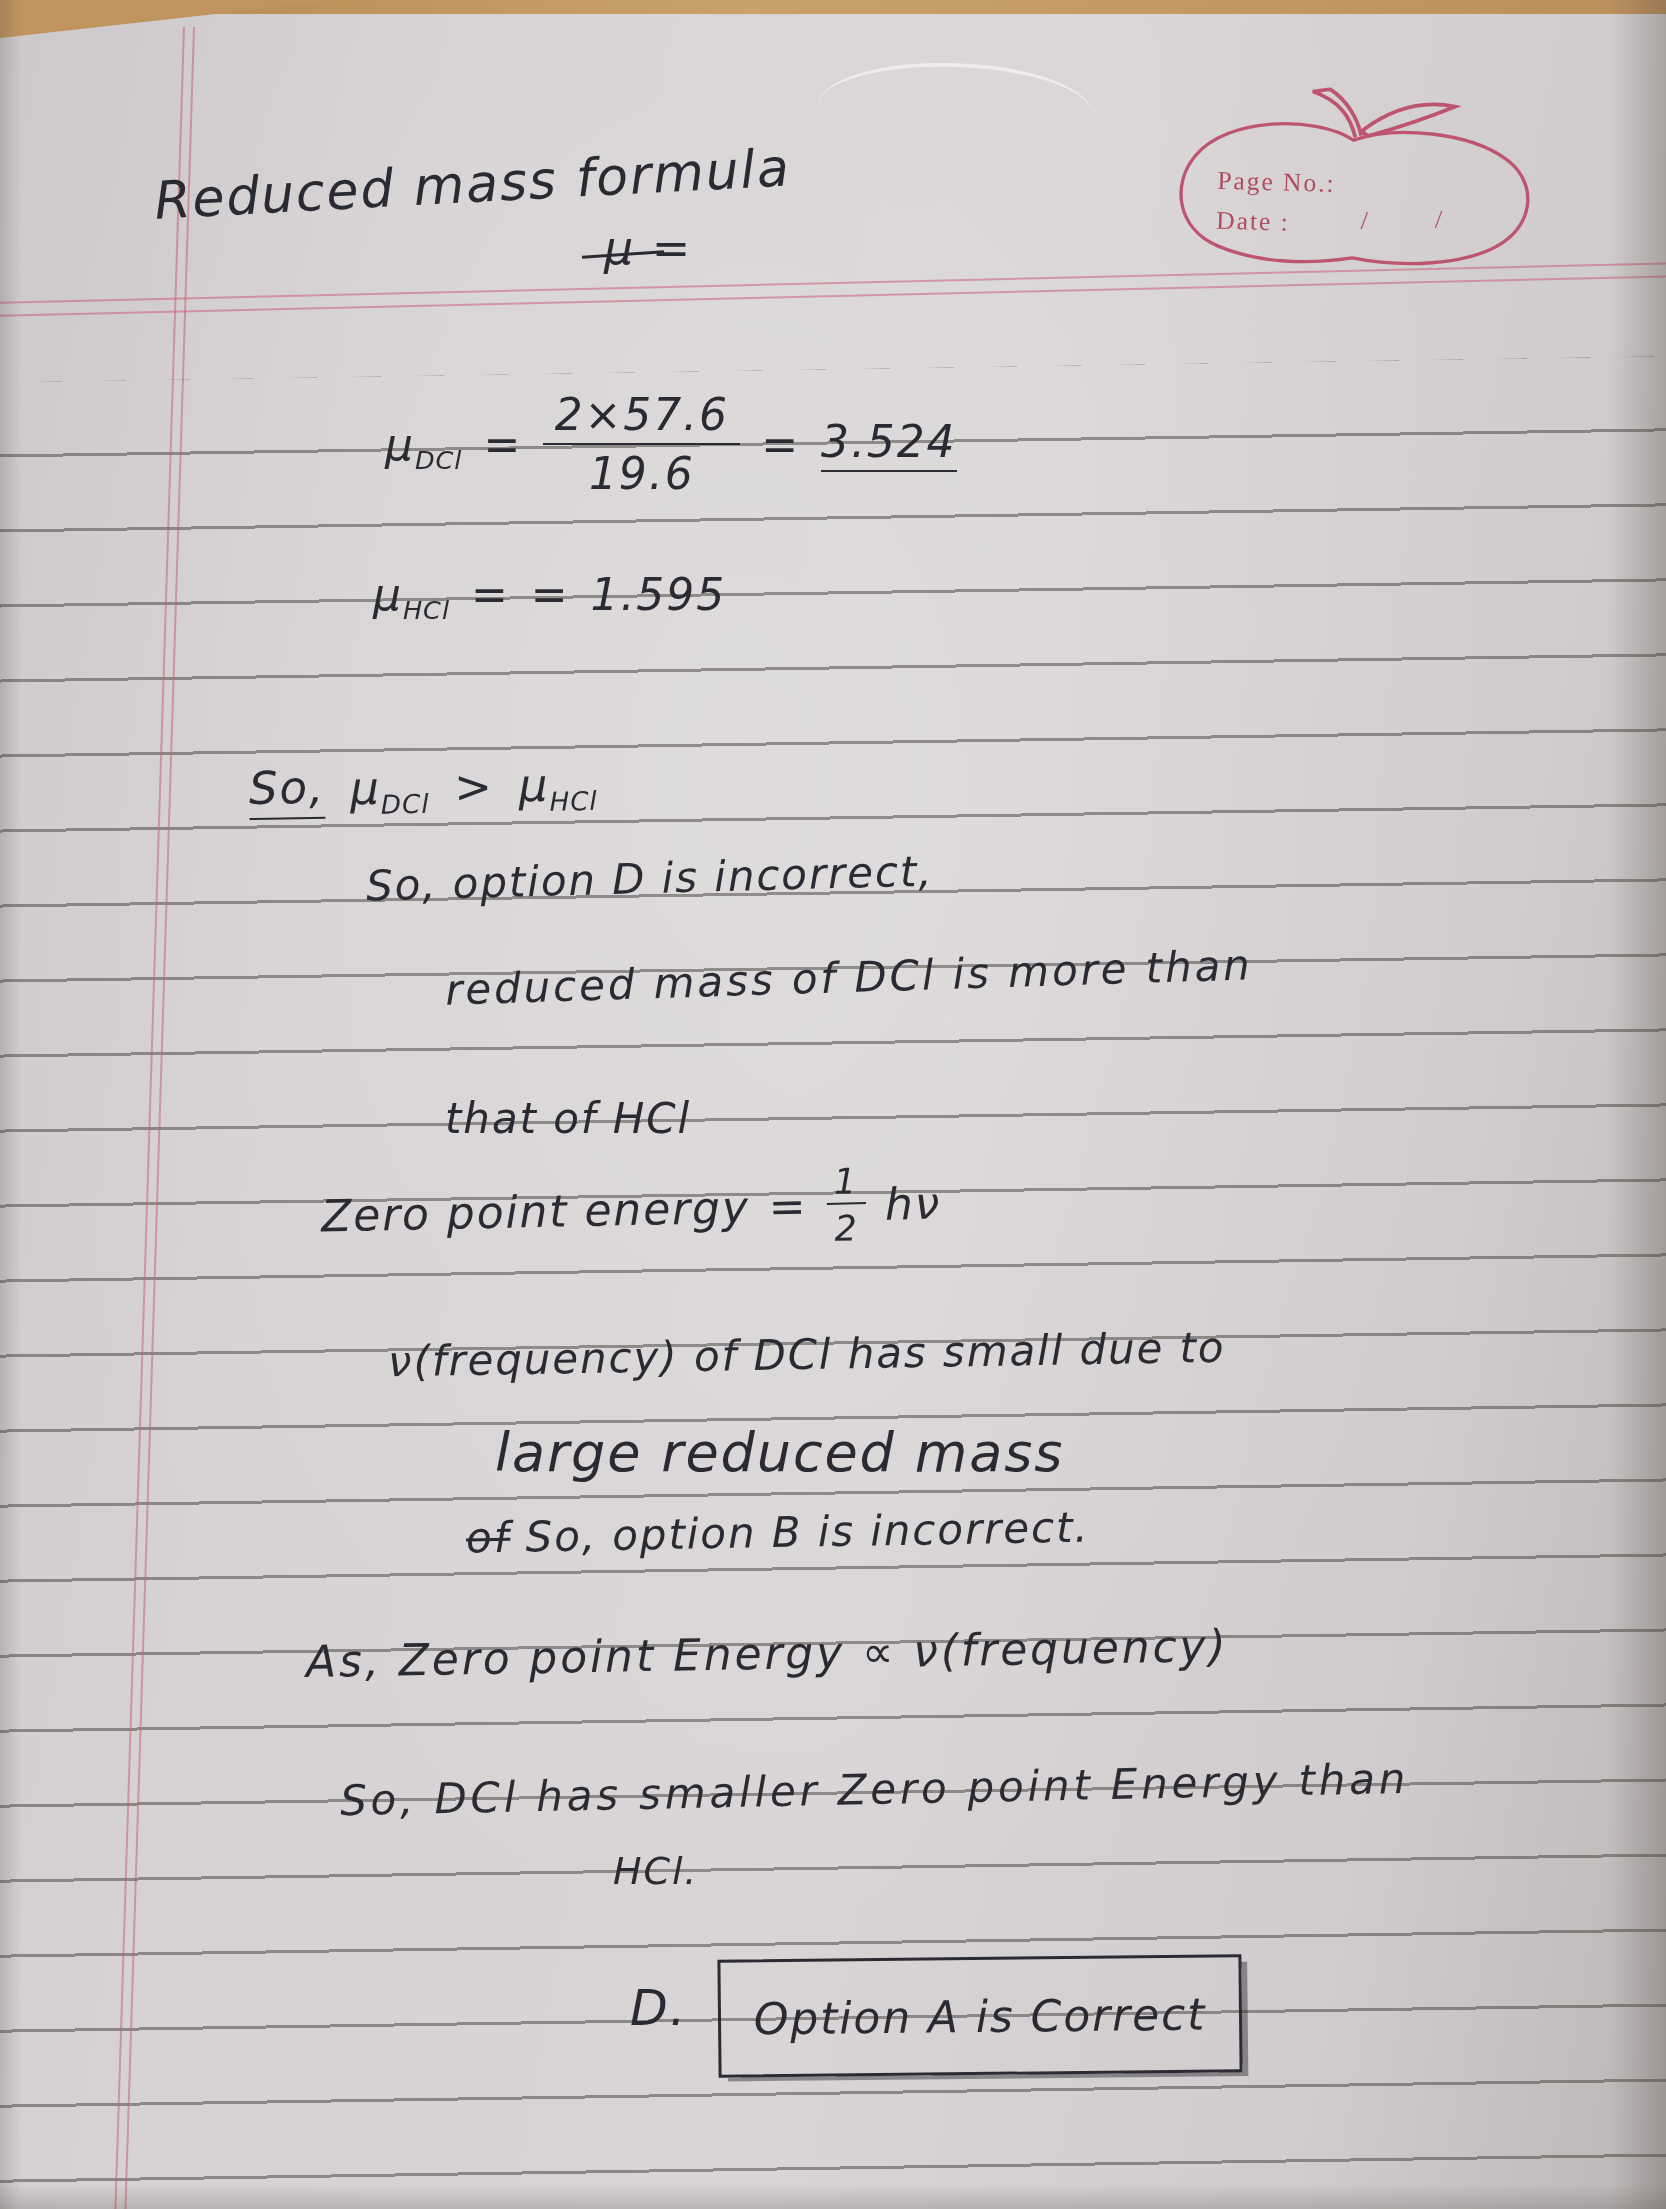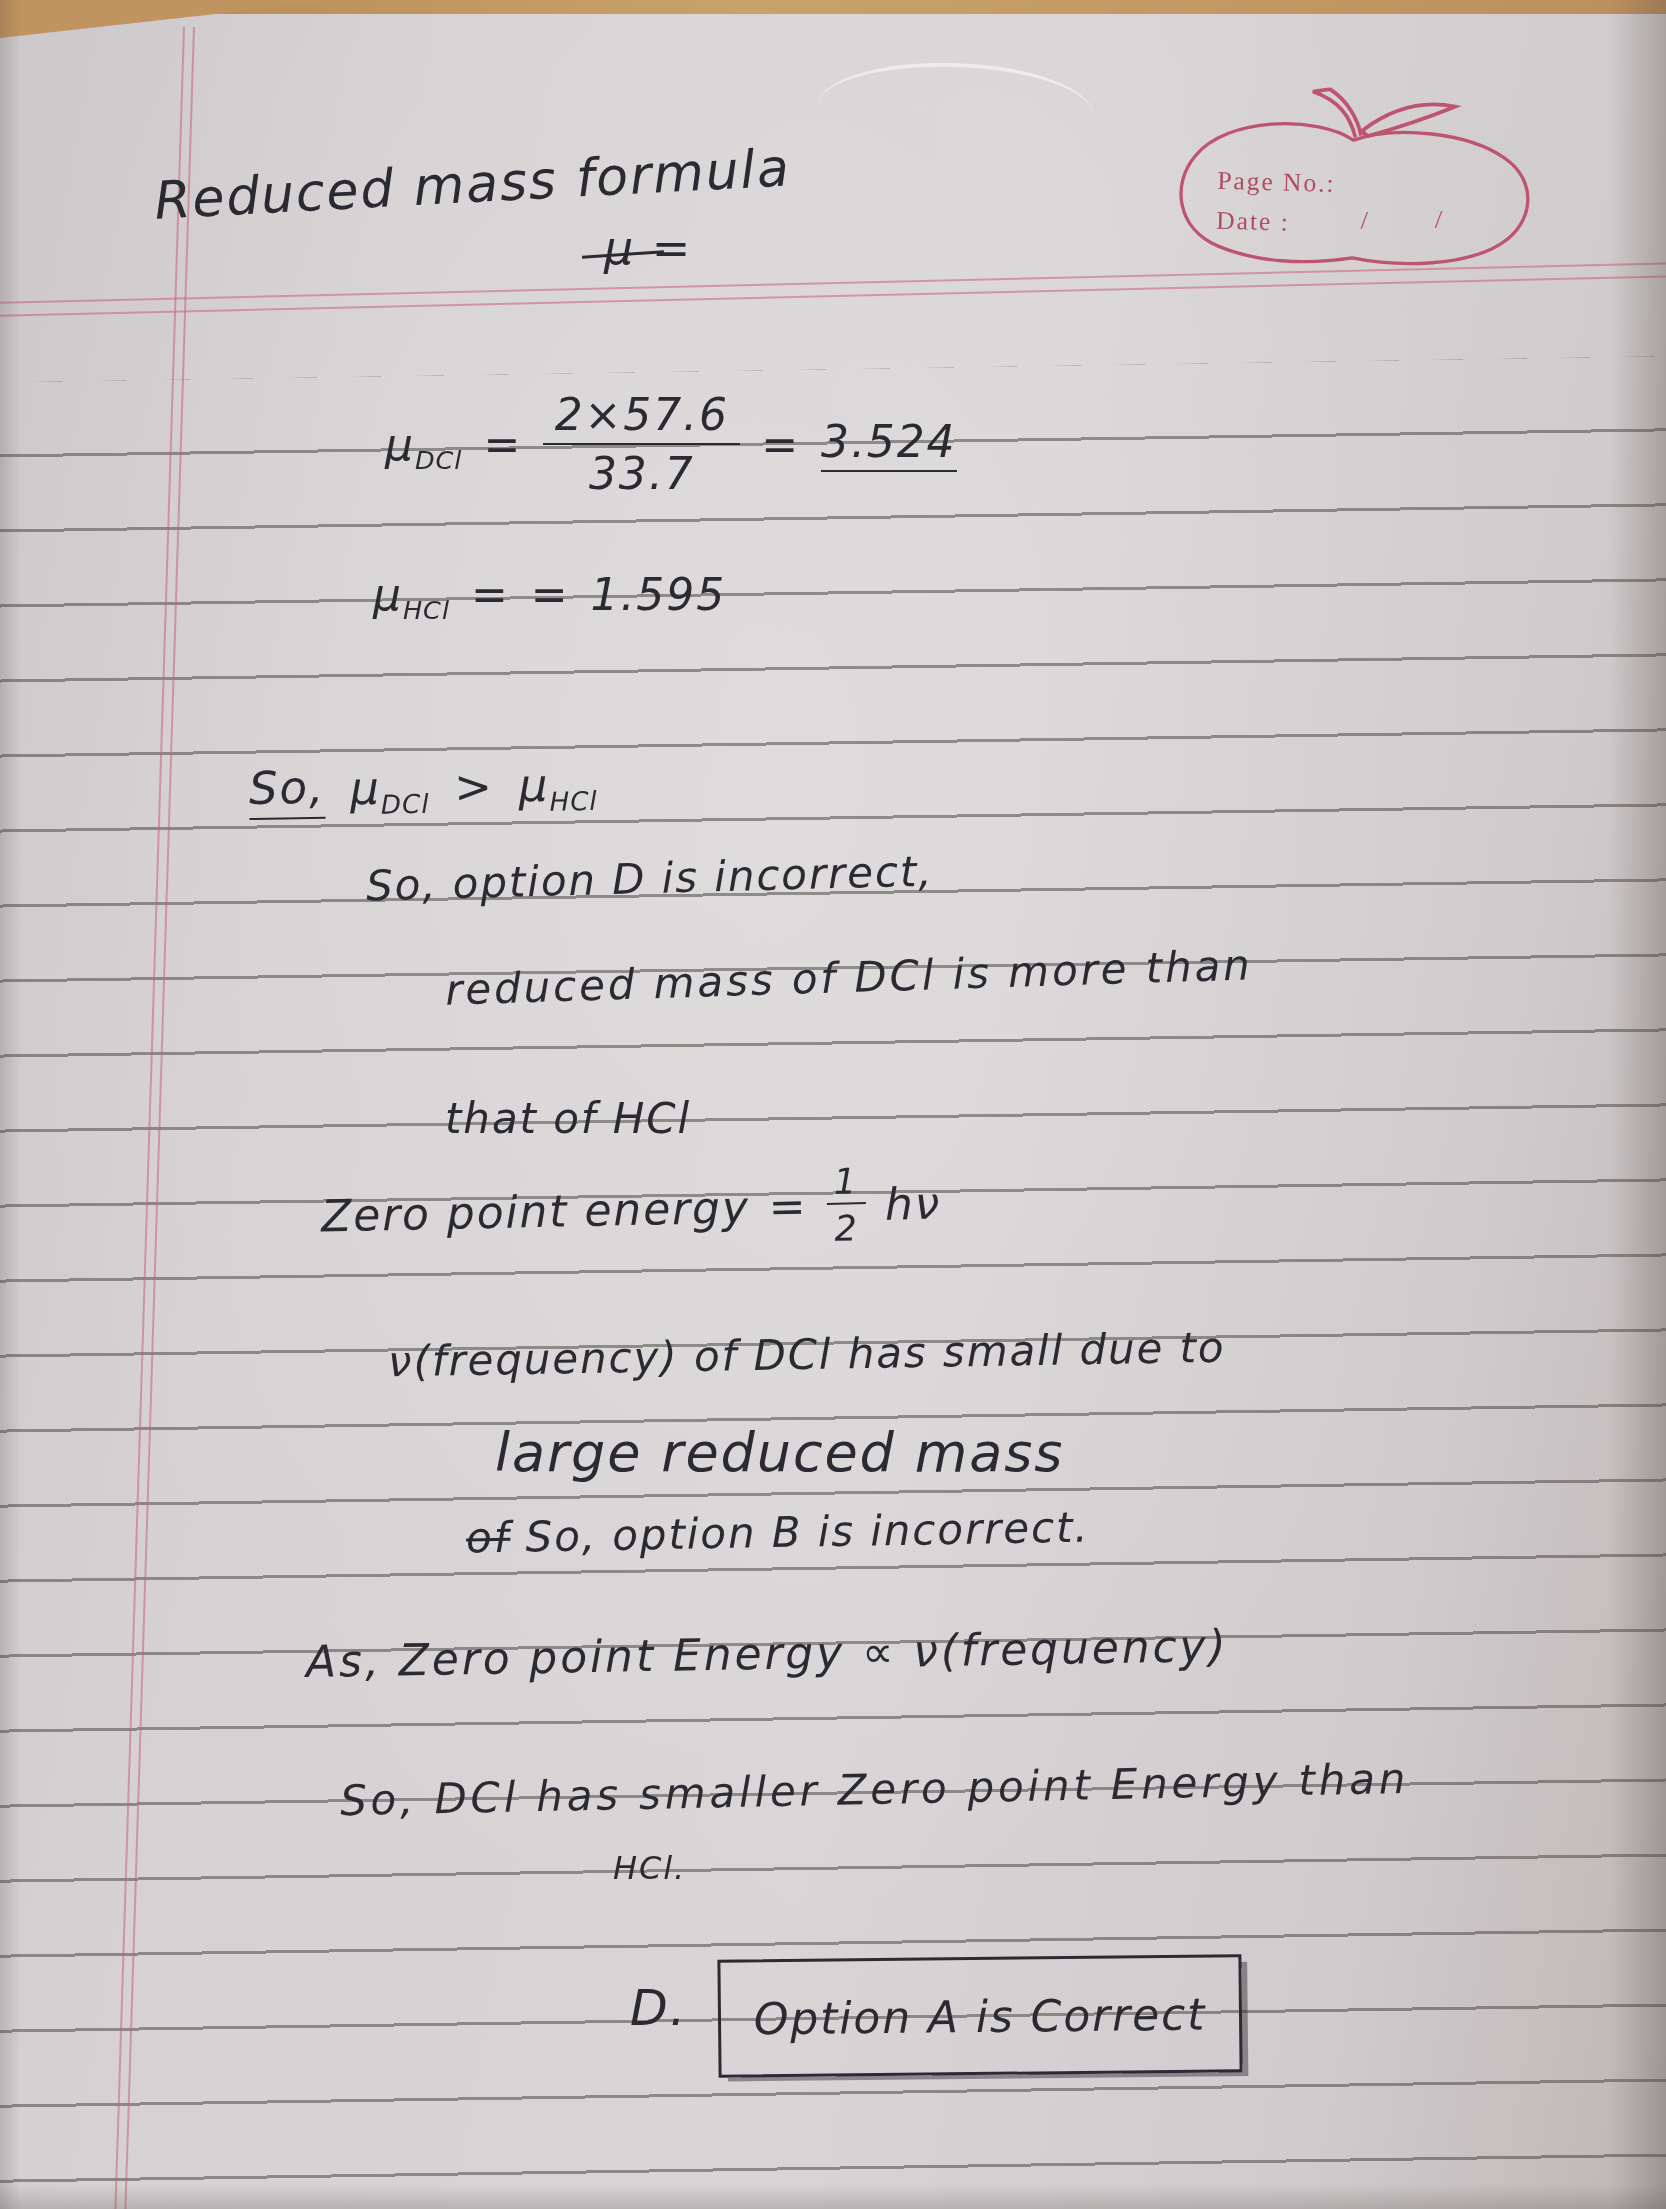--- a/index.html
+++ b/index.html
@@ -58,21 +58,21 @@
   .pos-compare{left:249px;top:759px;font-size:45px;gap:25px;transform:rotate(-1deg);}
   .pos-optd{left:366px;top:854px;font-size:42px;transform:rotate(-1.5deg);}
   .pos-reduced{left:445px;top:953px;font-size:42px;transform:rotate(-1.8deg);letter-spacing:2.9px;}
   .pos-that{left:445px;top:1094px;font-size:42px;}
   .pos-zpe{left:321px;top:1168px;font-size:44px;gap:19px;transform:rotate(-1.2deg);}
   .pos-freq{left:388px;top:1330px;font-size:42px;transform:rotate(-1deg);}
   .pos-large{left:495px;top:1421px;font-size:54px;}
   .pos-optb{left:466px;top:1508px;font-size:42px;transform:rotate(-1deg);}
   .pos-prop{left:306px;top:1628px;font-size:44px;transform:rotate(-1deg);letter-spacing:2.9px;}
   .pos-smaller{left:340px;top:1765px;font-size:42px;transform:rotate(-1.2deg);letter-spacing:3.8px;}
-  .pos-hcl2{left:613px;top:1849px;font-size:32px;}
+  .pos-hcl2{left:613px;top:1849px;font-size:38px;}
   .pos-ansprefix{left:630px;top:1980px;font-size:49px;}
   .answer-text{font-size:44px;color:#2a2a32;font-style:italic;letter-spacing:1.9px;}
   .small-frac .num{border-bottom-width:2.9px;padding:0 7.6px 1.9px;}
   .small-frac{font-size:0.8em;}
   
   .stamp{position:absolute;left:1162px;top:88px;transform:rotate(1.5deg);}
   .stamp text{font-family:"Liberation Serif",serif;font-size:27px;fill:#b04c62;letter-spacing:2px;}
 </style>
 </head>
 <body>
@@ -108,21 +108,21 @@
     <span>μ =</span>
   </div>
 
   <div class="hw row pos-dcl">
     <span>
       <span>μ</span><span class="subsc">DCl</span>
     </span>
     <span>=</span>
     <span class="frac">
       <span class="num">2×57.6</span>
-      <span class="den">33.7</span>
+      <span class="den">19.6</span>
     </span>
     <span>=</span>
     <span class="u">3.524</span>
   </div>
 
   <div class="hw row pos-hcl">
     <span>
       <span>μ</span><span class="subsc">HCl</span>
     </span>
     <span>=</span>

